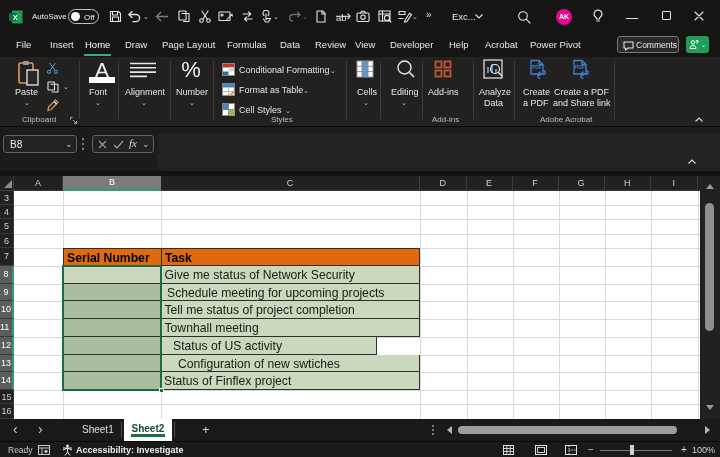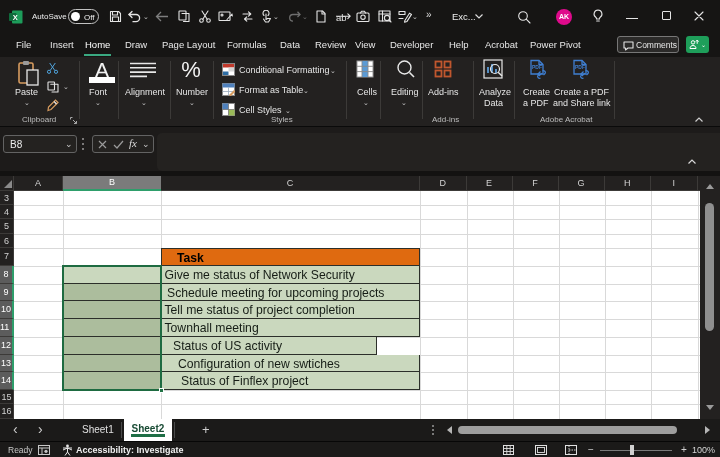--- a/index.html
+++ b/index.html
@@ -376,35 +376,36 @@
 <div class="abs" style="left:0;top:57.5px;width:686px;height:1px;background:#d9d9d9"></div>
 <div class="abs" style="left:0;top:75.25px;width:686px;height:1px;background:#d9d9d9"></div>
 <div class="abs" style="left:0;top:93px;width:686px;height:1px;background:#d9d9d9"></div>
 <div class="abs" style="left:0;top:110.75px;width:686px;height:1px;background:#d9d9d9"></div>
 <div class="abs" style="left:0;top:128.5px;width:686px;height:1px;background:#d9d9d9"></div>
 <div class="abs" style="left:0;top:146.25px;width:686px;height:1px;background:#d9d9d9"></div>
 <div class="abs" style="left:0;top:164px;width:686px;height:1px;background:#d9d9d9"></div>
 <div class="abs" style="left:0;top:181.75px;width:686px;height:1px;background:#d9d9d9"></div>
 <div class="abs" style="left:0;top:199.5px;width:686px;height:1px;background:#d9d9d9"></div>
 <div class="abs" style="left:0;top:213.9px;width:686px;height:1px;background:#d9d9d9"></div>
-<div class="abs" style="left:147px;top:57.5px;width:259px;height:17.75px;background:#df6a10;border:1px solid #2c2f2a;color:#000;font-weight:bold;font-size:12.2px;line-height:18.8px;padding-left:15px">Task</div>
+<div class="abs" style="left:49px;top:57.5px;width:98px;height:17.75px;background:#df6a10;border:1px solid #2c2f2a;border-right:none;color:#000;font-weight:bold;font-size:12.2px;line-height:18.8px;padding-left:3px">Serial Number</div>
+<div class="abs" style="left:147px;top:57.5px;width:259px;height:17.75px;background:#df6a10;border:1px solid #2c2f2a;color:#000;font-weight:bold;font-size:12.2px;line-height:18.8px;padding-left:3px">Task</div>
 <div class="abs" style="left:49px;top:75.25px;width:98px;height:17.75px;background:#cad8be;border-left:1px solid #2c2f2a;border-bottom:1px solid #2c2f2a"></div>
 <div class="abs" style="left:147px;top:75.25px;width:259px;height:17.75px;background:#cad8be;border-left:1px solid #2c2f2a;border-right:1px solid #2c2f2a;border-bottom:1px solid #2c2f2a;color:#161d16;font-size:12.2px;line-height:19.2px;padding-left:2.5px">Give me status of Network Security</div>
 <div class="abs" style="left:49px;top:93px;width:98px;height:17.75px;background:#acbd9d;border-left:1px solid #2c2f2a;border-bottom:1px solid #2c2f2a"></div>
 <div class="abs" style="left:147px;top:93px;width:259px;height:17.75px;background:#cad8be;border-left:1px solid #2c2f2a;border-right:1px solid #2c2f2a;border-bottom:1px solid #2c2f2a;color:#161d16;font-size:12.2px;line-height:19.2px;padding-left:5px">Schedule meeting for upcoming projects</div>
 <div class="abs" style="left:49px;top:110.75px;width:98px;height:17.75px;background:#acbd9d;border-left:1px solid #2c2f2a;border-bottom:1px solid #2c2f2a"></div>
 <div class="abs" style="left:147px;top:110.75px;width:259px;height:17.75px;background:#cad8be;border-left:1px solid #2c2f2a;border-right:1px solid #2c2f2a;border-bottom:1px solid #2c2f2a;color:#161d16;font-size:12.2px;line-height:19.2px;padding-left:2.5px">Tell me status of project completion</div>
 <div class="abs" style="left:49px;top:128.5px;width:98px;height:17.75px;background:#acbd9d;border-left:1px solid #2c2f2a;border-bottom:1px solid #2c2f2a"></div>
 <div class="abs" style="left:147px;top:128.5px;width:259px;height:17.75px;background:#cad8be;border-left:1px solid #2c2f2a;border-right:1px solid #2c2f2a;border-bottom:1px solid #2c2f2a;color:#161d16;font-size:12.2px;line-height:19.2px;padding-left:2.5px">Townhall meeting</div>
 <div class="abs" style="left:49px;top:146.25px;width:98px;height:17.75px;background:#acbd9d;border-left:1px solid #2c2f2a;border-bottom:1px solid #2c2f2a"></div>
 <div class="abs" style="left:147px;top:146.25px;width:216px;height:17.75px;background:#cad8be;border-left:1px solid #2c2f2a;border-right:1px solid #2c2f2a;border-bottom:1px solid #2c2f2a;color:#161d16;font-size:12.2px;line-height:19.2px;padding-left:11px">Status of US activity</div>
 <div class="abs" style="left:49px;top:164px;width:98px;height:17.75px;background:#acbd9d;border-left:1px solid #2c2f2a;border-bottom:1px solid #2c2f2a"></div>
 <div class="abs" style="left:147px;top:164px;width:259px;height:17.75px;background:#cad8be;border-left:1px solid #2c2f2a;border-right:1px solid #2c2f2a;border-bottom:1px solid #2c2f2a;color:#161d16;font-size:12.2px;line-height:19.2px;padding-left:16px">Configuration of new swtiches</div>
 <div class="abs" style="left:49px;top:181.75px;width:98px;height:17.75px;background:#acbd9d;border-left:1px solid #2c2f2a;border-bottom:1px solid #2c2f2a"></div>
-<div class="abs" style="left:147px;top:181.75px;width:259px;height:17.75px;background:#cad8be;border-left:1px solid #2c2f2a;border-right:1px solid #2c2f2a;border-bottom:1px solid #2c2f2a;color:#161d16;font-size:12.2px;line-height:19.2px;padding-left:19px">Status of Finflex project</div>
+<div class="abs" style="left:147px;top:181.75px;width:259px;height:17.75px;background:#cad8be;border-left:1px solid #2c2f2a;border-right:1px solid #2c2f2a;border-bottom:1px solid #2c2f2a;color:#161d16;font-size:12.2px;line-height:19.2px;padding-left:2px">Status of Finflex project</div>
 <div class="abs" style="left:47.5px;top:74.25px;width:100px;height:125.75px;border:2px solid #1e6b41"></div>
 <div class="abs" style="left:144.5px;top:197.0px;width:5px;height:5px;background:#217346;border:1px solid #fff"></div>
 </div>
 
   <div class="abs" style="left:700px;top:0;width:20px;height:243px;background:#232120">
     <div class="abs" style="left:6px;top:8px;width:0;height:0;border-left:4px solid transparent;border-right:4px solid transparent;border-bottom:5px solid #9a9a9a"></div>
     <div class="abs" style="left:5px;top:27px;width:9px;height:128px;background:#8f8f8f;border-radius:4.5px"></div>
     <div class="abs" style="left:6px;top:229px;width:0;height:0;border-left:4px solid transparent;border-right:4px solid transparent;border-top:5px solid #9a9a9a"></div>
   </div>
 </div>

